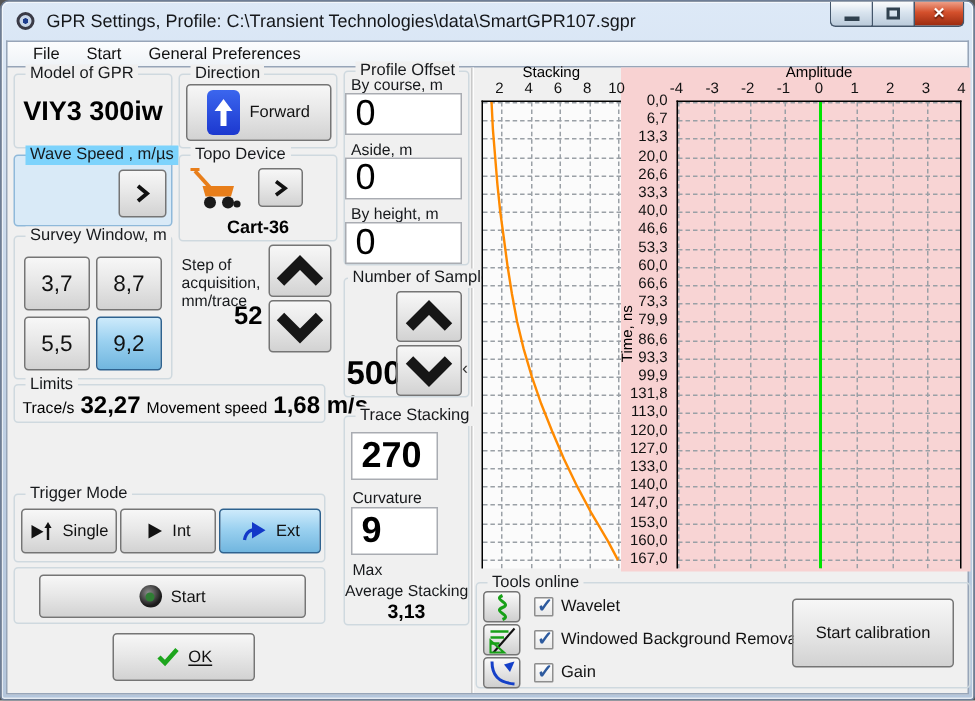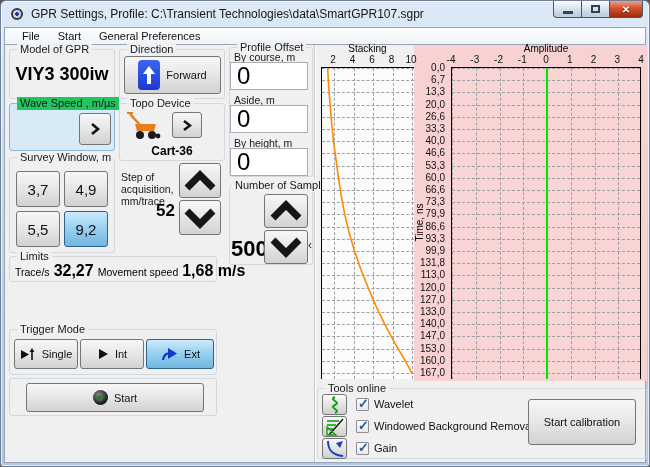--- a/index.html
+++ b/index.html
@@ -82,33 +82,33 @@
   <div class="content-bg"></div>
   <div class="vr"></div>
   <div style="position:absolute;left:304px;top:237px;width:10px;height:14px;font-size:12px;color:#333;text-align:center;line-height:14px;">‹</div>
 
   <div class="gb" style="left:8px;top:48px;width:106px;height:50px;">
     <span class="gb-cap">Model of GPR</span>
     <div style="position:absolute;left:0;right:0;top:14px;text-align:center;font-size:18px;font-weight:bold;color:#000;">VIY3 300iw</div>
   </div>
 
   <div class="gb" style="left:8px;top:102px;width:106px;height:48px;background:#D9EAF7;border-color:#8FB9DA;">
-    <span class="gb-cap" style="background:#22c55e;">Wave Speed , m/µs</span>
+    <span class="gb-cap" style="background:#7dd3fc;">Wave Speed , m/µs</span>
     <div class="btn" style="left:69px;top:9px;width:32px;height:32px;">
       <svg width="14" height="14" viewBox="0 0 14 14">
         <polyline points="4,2 10,7 4,12" fill="none" stroke="#111" stroke-width="2.6"></polyline>
         </svg>
     </div>
   </div>
 
   <div class="gb" style="left:8px;top:156px;width:106px;height:96px;">
     <span class="gb-cap">Survey Window, m</span>
     <div id="survey-buttons">
       <div class="btn survey-opt" style="left:6px;top:13px;width:44px;height:36px;font-size:15px;">3,7</div>
-      <div class="btn survey-opt" style="left:54px;top:13px;width:44px;height:36px;font-size:15px;">4,9</div>
+      <div class="btn survey-opt" style="left:54px;top:13px;width:44px;height:36px;font-size:15px;">8,7</div>
       <div class="btn survey-opt" style="left:6px;top:53px;width:44px;height:36px;font-size:15px;">5,5</div>
       <div class="btn survey-opt sel" style="left:54px;top:53px;width:44px;height:36px;font-size:15px;">9,2</div>
     </div>
   </div>
 
   <div class="gb" style="left:8px;top:255px;width:208px;height:26px;">
     <span class="gb-cap">Limits</span>
     <div style="position:absolute;left:5px;top:5px;display:flex;align-items:baseline;gap:4px;white-space:nowrap;">
       <span style="font-size:10.5px;">Trace/s</span>
       <span style="font-size:16px;font-weight:bold;">32,27</span>
@@ -147,20 +147,26 @@
 
   <div class="gb" style="left:8px;top:377px;width:208px;height:38px;">
     <div class="btn" style="left:16px;top:4px;width:178px;height:29px;">
       <span style="width:15px;height:15px;border-radius:50%;background:radial-gradient(circle at 40% 35%,#909090,#1A1A1A 65%);display:inline-flex;align-items:center;justify-content:center;">
         <span style="width:6px;height:6px;border-radius:50%;background:#2F7D34;"></span>
       </span>
       <span>Start</span>
     </div>
   </div>
 
+  <div class="btn" style="left:74px;top:421px;width:95px;height:32px;">
+    <svg width="16" height="14" viewBox="0 0 16 14">
+      <polyline points="2,7 6,11 14,2" fill="none" stroke="#1DA51D" stroke-width="3"></polyline>
+      </svg>
+    <span style="text-decoration:underline;text-decoration-thickness:1px;text-underline-offset:2px;">OK</span>
+  </div>
 
   <div class="gb" style="left:118px;top:48px;width:106px;height:50px;">
     <span class="gb-cap">Direction</span>
     <div class="btn" style="left:4px;top:6px;width:97px;height:38px;">
       <span style="width:22px;height:30px;border-radius:4px;background:linear-gradient(#3B66EE,#1C38CF);display:inline-flex;align-items:center;justify-content:center;">
         <svg width="16" height="22" viewBox="0 0 16 22">
             <polygon points="8,2 2,10 6,10 6,20 10,20 10,10 14,10" fill="#fff"></polygon>
           </svg>
       </span>
       <span>Forward</span>
@@ -216,20 +222,29 @@
         <polyline points="5,19 18,6 31,19" fill="none" stroke="#161616" stroke-width="7"></polyline>
         </svg>
     </div>
     <div class="btn" style="left:34px;top:44px;width:44px;height:34px;">
       <svg width="36" height="24" viewBox="0 0 36 24">
         <polyline points="5,5 18,18 31,5" fill="none" stroke="#161616" stroke-width="7"></polyline>
         </svg>
     </div>
   </div>
 
+  <div class="gb" style="left:228px;top:276px;width:84px;height:140px;">
+    <span class="gb-cap">Trace Stacking</span>
+    <div class="inp" style="left:4px;top:10px;width:58px;height:32px;">270</div>
+    <div class="lbl" style="left:5px;top:48px;">Curvature</div>
+    <div class="inp" style="left:4px;top:60px;width:58px;height:32px;">9</div>
+    <div class="lbl" style="left:5px;top:96px;">Max</div>
+    <div class="lbl" style="left:0;right:0;top:110px;text-align:center;">Average Stacking</div>
+    <div style="position:absolute;left:0;right:0;top:122px;text-align:center;font-size:13px;font-weight:bold;">3,13</div>
+  </div>
 
   <div style="position:absolute;left:413px;top:44px;width:233px;height:336px;background:#F8D2D2;"></div>
 
   <div style="position:absolute;left:320px;top:42px;width:93px;text-align:center;font-size:10px;">Stacking</div>
   <div class="tickrow" id="stack-ticks" style="left:320px;top:53px;width:93px;">
       <div class="tick" style="left:12.0px">2</div>
       <div class="tick" style="left:31.5px">4</div>
       <div class="tick" style="left:51.0px">6</div>
       <div class="tick" style="left:70.5px">8</div>
       <div class="tick" style="left:90.0px">10</div>

